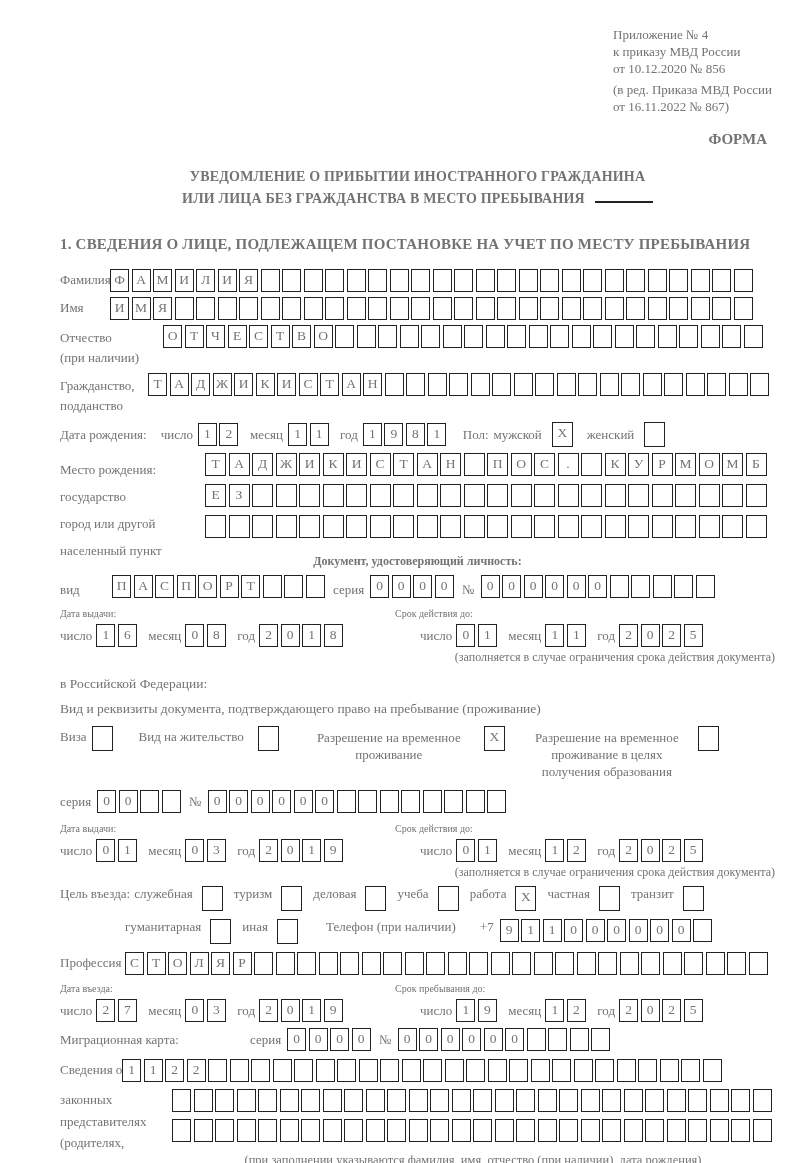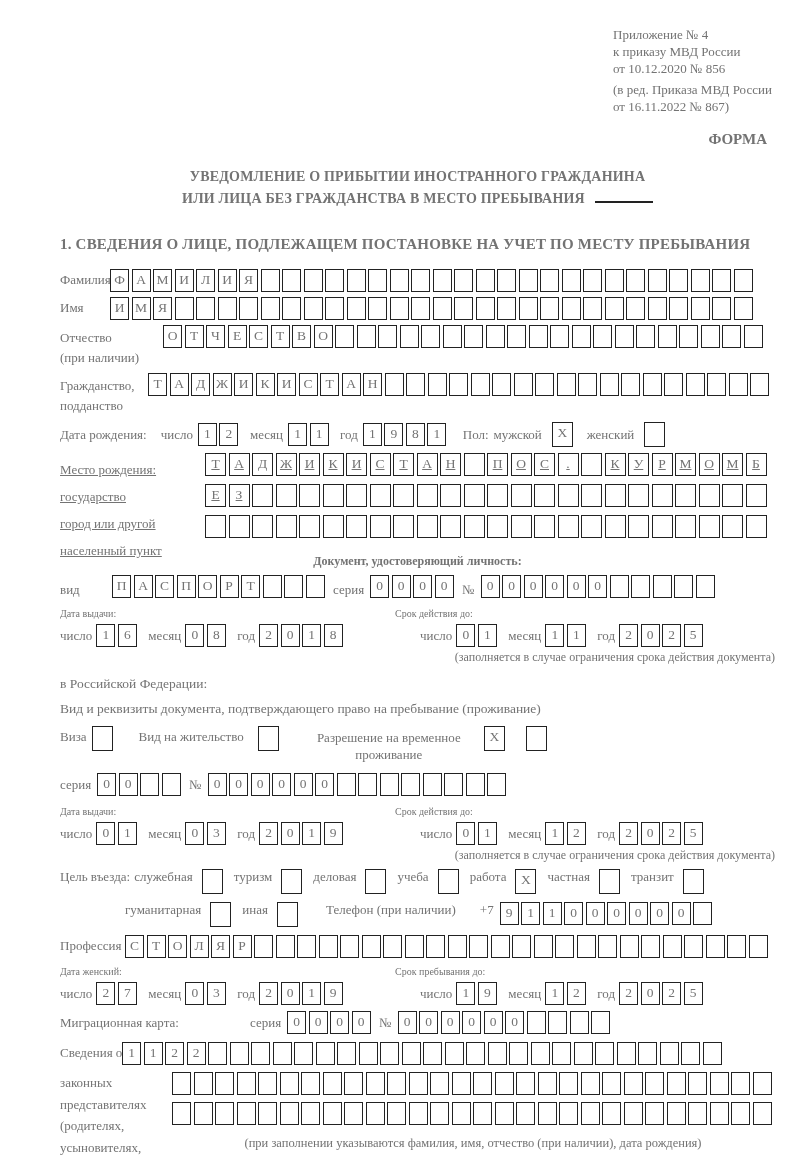--- a/index.html
+++ b/index.html
@@ -23,21 +23,21 @@
   .cell{box-sizing:border-box;flex:none;width:19px;height:23px;border:1.6px solid #222;
         margin-right:2.5px;text-align:center;font-size:13.5px;line-height:20px;}
   .w24 .cell{width:21px;}
   .t{flex:none;}
   
   .dob{display:flex;align-items:center;margin:6px 0;}
   .dob .t{margin-right:5px;}
   .mlA{margin-left:9px;}
   .mlB{margin-left:14px;}
   
-  .bp{display:flex;align-items:flex-start;height:99px;margin-bottom:2px;text-decoration:underline;}
+  .bp{display:flex;align-items:flex-start;height:99px;margin-bottom:2px;}
   .bp .lab div{line-height:27px;}
   .bpcells{display:flex;flex-direction:column;}
   .bpcells .cellrow{margin-bottom:8px;}
   
   .doch{text-align:center;font-weight:bold;font-size:12px;margin:0 0 6px;}
   .vidrow{display:flex;align-items:flex-end;margin-bottom:7px;}
   .ml6{margin-left:6px;}.mr6{margin-right:6px;}
   .datepair{display:flex;align-items:flex-start;margin-bottom:6px;}
   .dp-l{width:320px;flex:none;}
   .dp-r{flex:1;}
@@ -465,20 +465,21 @@
           <span class="cell"></span>
         </span>
     </div>
     <div class="opt" style="margin-left:20px;">
       <span class="optlab ow180">Разрешение на временное проживание</span>
       <span class="cellrow cb">
           <span class="cell">X</span>
         </span>
     </div>
     <div class="opt" style="margin-left:16px;">
+      <span class="optlab ow172">Разрешение на временное проживание в целях получения образования</span>
       <span class="cellrow cb">
           <span class="cell"></span>
         </span>
     </div>
   </div>
 
   <div class="seriarow">
     <span class="t mr6">серия</span>
     <span class="cellrow">
         <span class="cell">0</span>
@@ -648,21 +649,21 @@
         <span class="cell"></span>
         <span class="cell"></span>
         <span class="cell"></span>
         <span class="cell"></span>
         <span class="cell"></span>
       </div>
   </div>
 
   <div class="datepair" style="margin-top:4px;">
     <div class="dp-l">
-      <div class="dp-h">Дата женский:</div>
+      <div class="dp-h">Дата въезда:</div>
       <div class="dg">
         <span class="t">число</span>
         <span class="cellrow">
             <span class="cell">2</span>
             <span class="cell">7</span>
           </span>
         <span class="t mlA">месяц</span>
         <span class="cellrow">
             <span class="cell">0</span>
             <span class="cell">3</span>

